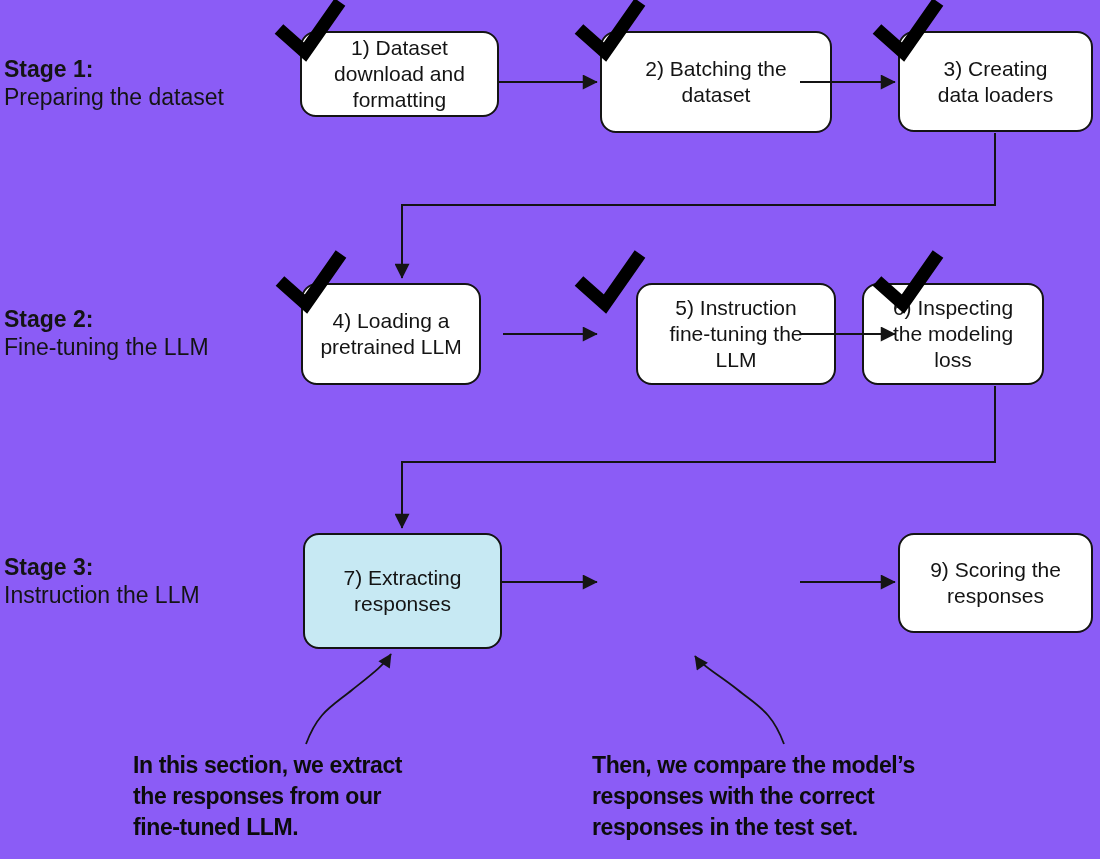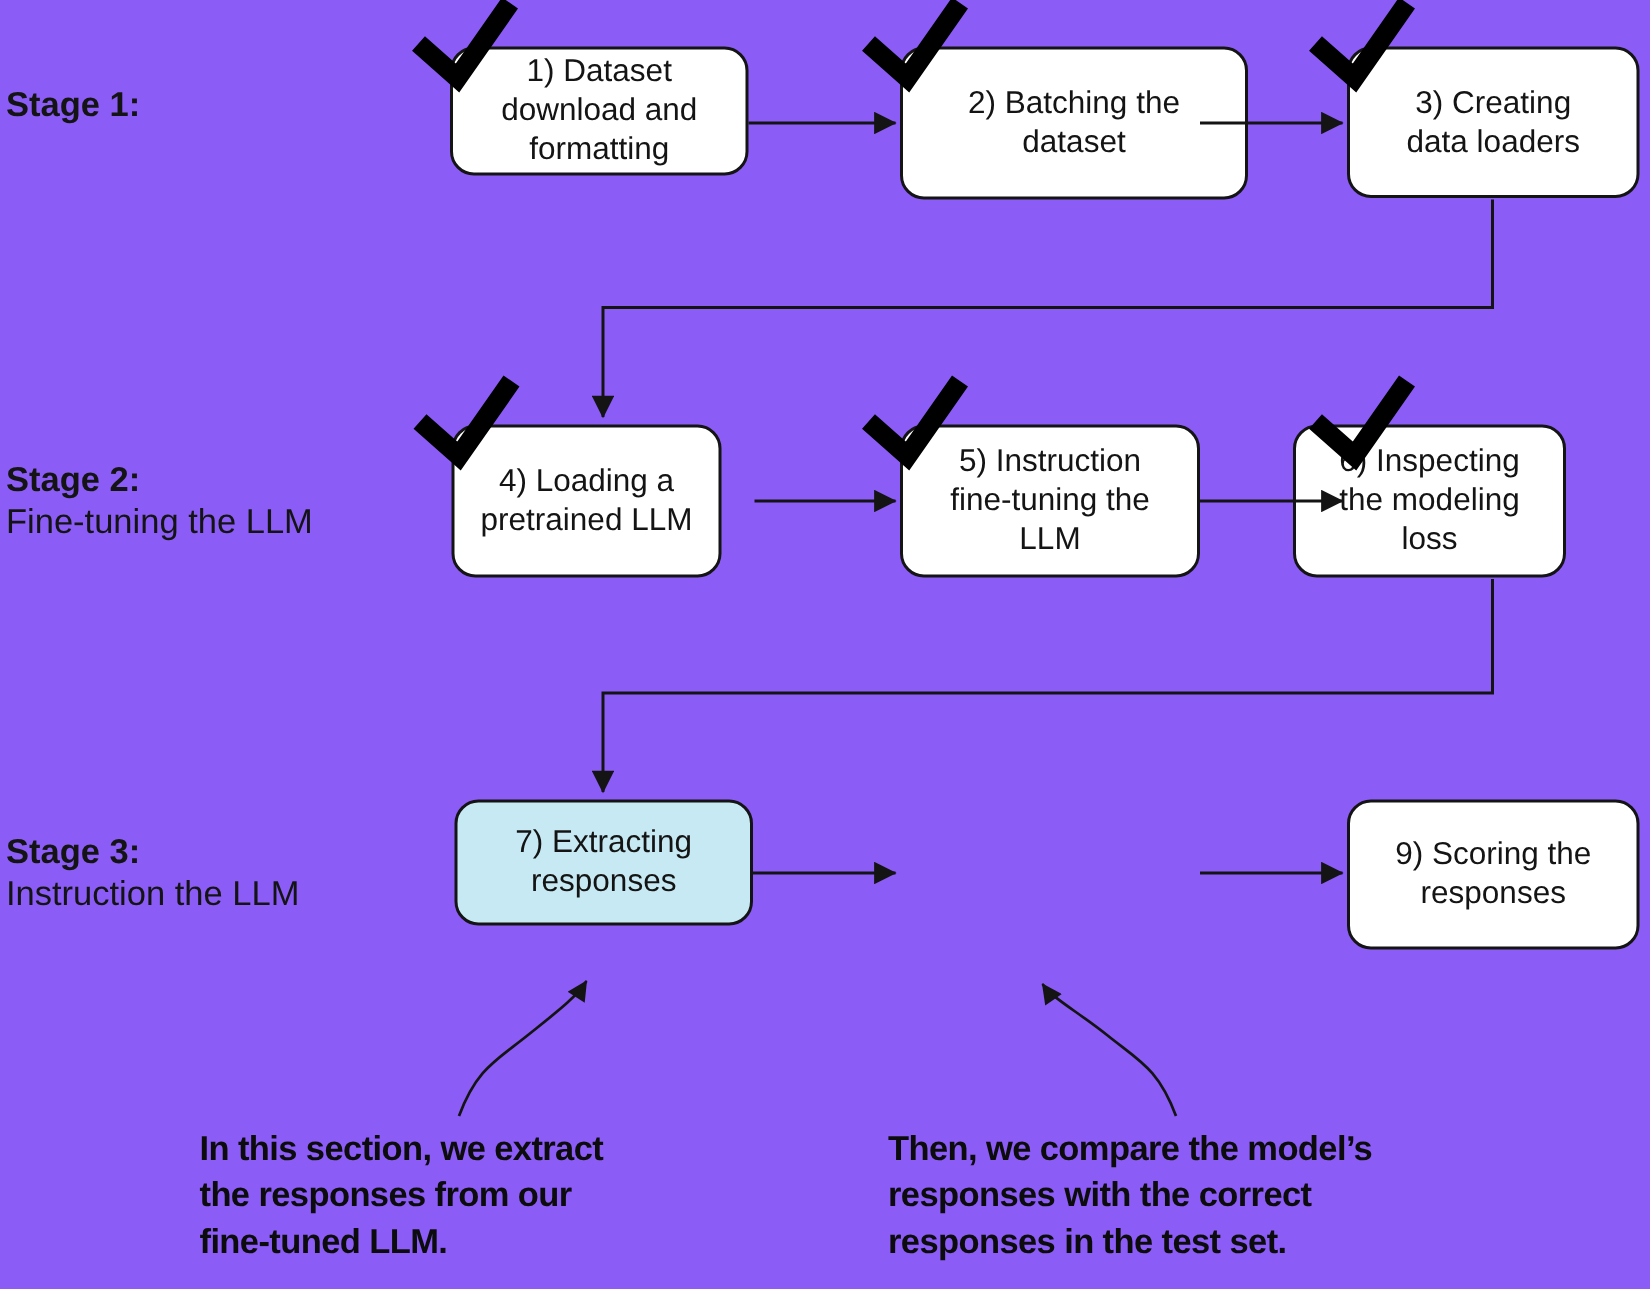--- a/index.html
+++ b/index.html
@@ -97,20 +97,21 @@
     <polyline points="279,29 305,52 340,2" fill="none" stroke="#000" stroke-width="13"></polyline>
     <polyline points="579,29 605,52 640,2" fill="none" stroke="#000" stroke-width="13"></polyline>
     <polyline points="877,29 903,52 938,2" fill="none" stroke="#000" stroke-width="13"></polyline>
     <polyline points="280,281 306,304 341,254" fill="none" stroke="#000" stroke-width="13"></polyline>
     <polyline points="579,281 605,304 640,254" fill="none" stroke="#000" stroke-width="13"></polyline>
     <polyline points="877,281 903,304 938,254" fill="none" stroke="#000" stroke-width="13"></polyline>
   </svg>
 
   <div class="stage" style="top:55px">
     <div class="stage-title">Stage 1:</div>
+    <div class="stage-sub">Preparing the dataset</div>
   </div>
   <div class="stage" style="top:305px">
     <div class="stage-title">Stage 2:</div>
     <div class="stage-sub">Fine-tuning the LLM</div>
   </div>
   <div class="stage" style="top:553px">
     <div class="stage-title">Stage 3:</div>
     <div class="stage-sub">Instruction the LLM</div>
   </div>
 
@@ -125,32 +126,32 @@
   </div>
   <div class="box" style="left:898px;top:31px;width:195px;height:101px">
     <span class="box-label">3) Creating
 data loaders</span>
   </div>
 
   <div class="box" style="left:301px;top:283px;width:180px;height:102px">
     <span class="box-label">4) Loading a
 pretrained LLM</span>
   </div>
-  <div class="box" style="left:600px;top:283px;width:200px;height:102px">
+  <div class="box" style="left:636px;top:283px;width:200px;height:102px">
     <span class="box-label">5) Instruction
 fine-tuning the
 LLM</span>
   </div>
   <div class="box" style="left:862px;top:283px;width:182px;height:102px">
     <span class="box-label">6) Inspecting
 the modeling
 loss</span>
   </div>
 
-  <div class="box" style="left: 303px; top: 533px; width: 199px; height: 84px; background: rgb(199, 233, 243);">
+  <div class="box" style="left: 303px; top: 533px; width: 199px; height: 116px; background: rgb(199, 233, 243);">
     <span class="box-label">7) Extracting
 responses</span>
   </div>
   <div class="box" style="left:898px;top:533px;width:195px;height:100px">
     <span class="box-label">9) Scoring the
 responses</span>
   </div>
 
   <div class="annotation" style="left:133px;top:750px;width:330px">In this section, we extract
 the responses from our

